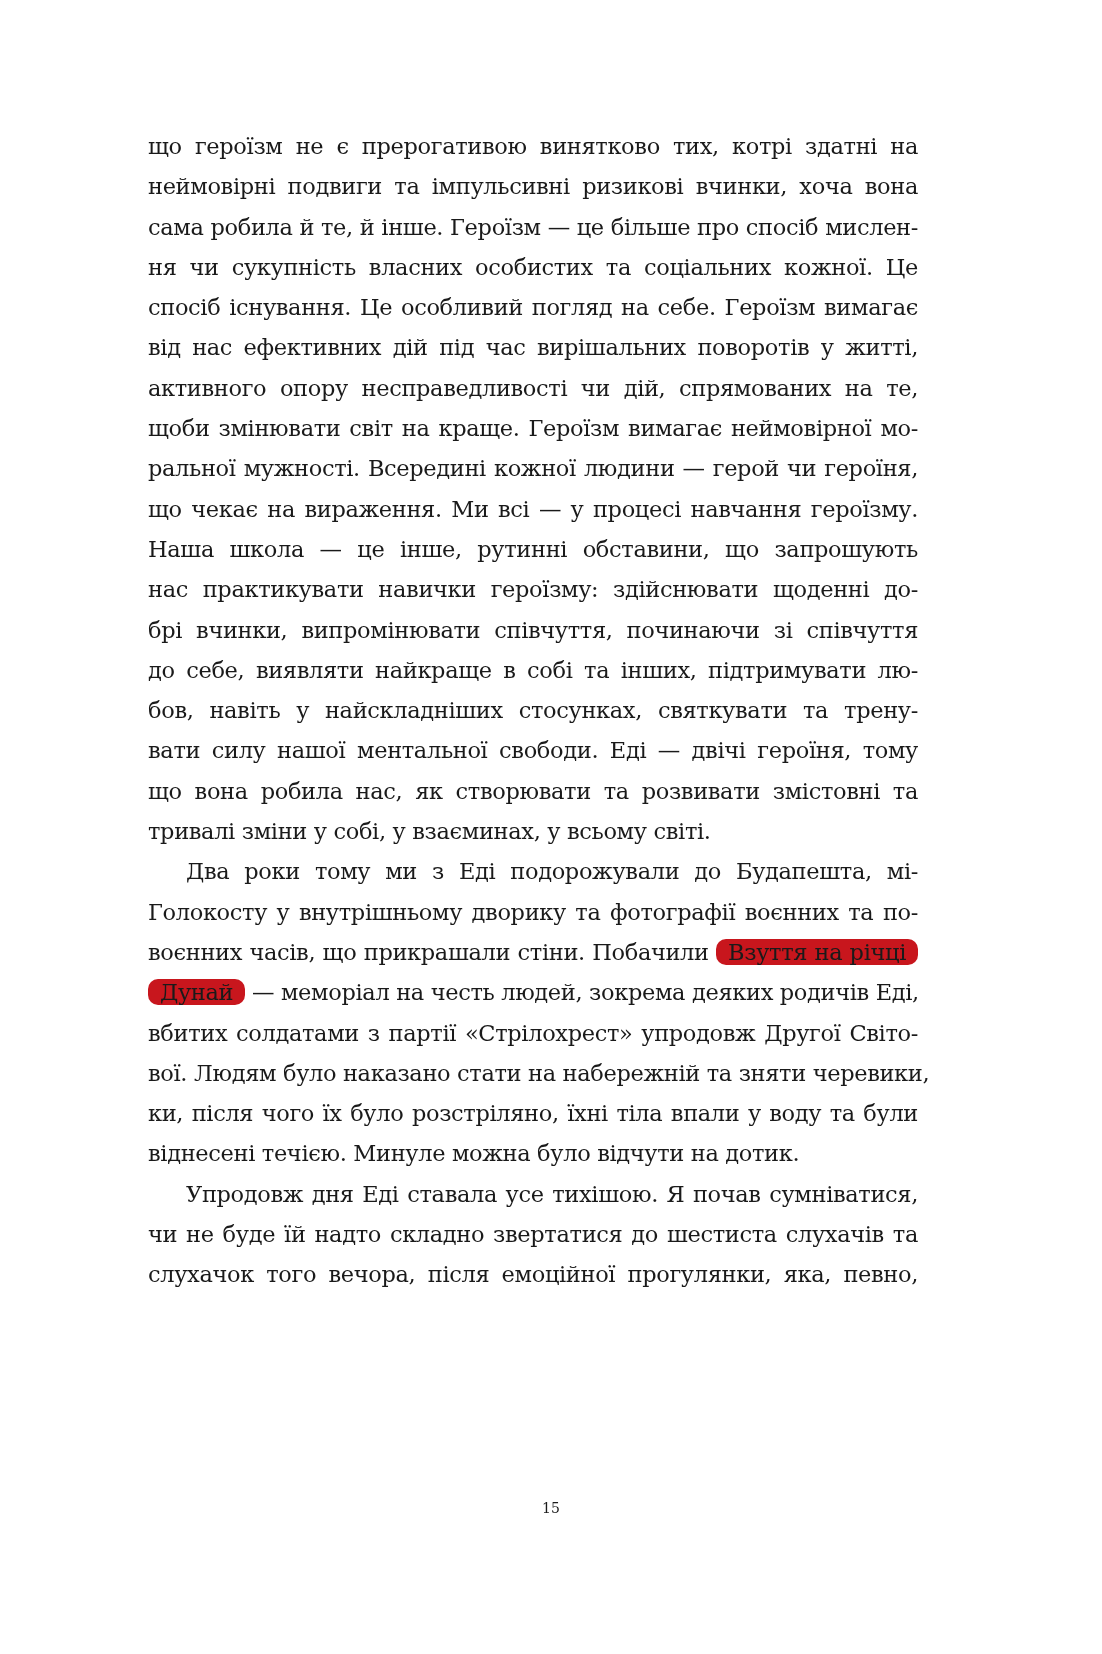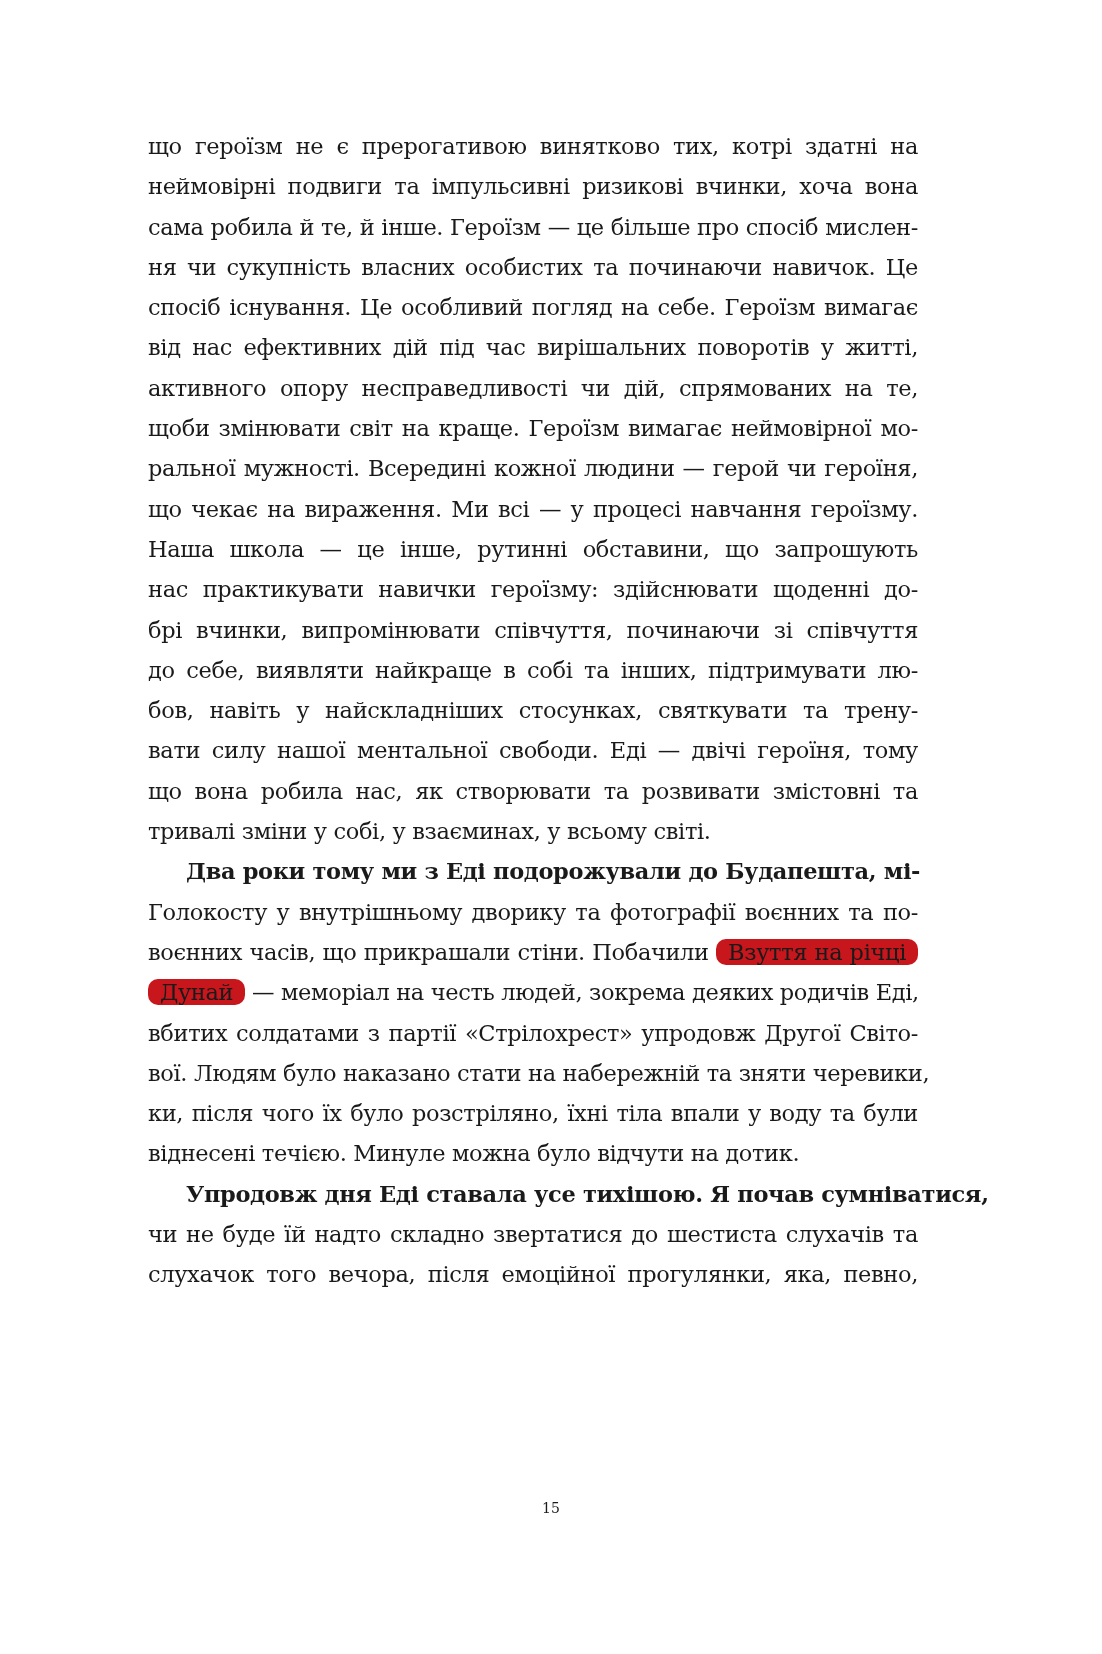--- a/index.html
+++ b/index.html
@@ -10,21 +10,21 @@
       font-size: 22.5px;
       line-height: 40.3px;
       height: 40.3px;
       color: #1a1a1a;
       white-space: nowrap;
       text-align: justify;
       text-align-last: justify;
       letter-spacing: -0.35px;
     }
     .line.last { text-align-last: left; }
-    .line.indent { padding-left: 38px; font-weight: bold; }
+    .line.indent { padding-left: 38px; }
     .hl {
       background: #c8161d;
       border-radius: 10px;
       padding: 0 12px;
       color: #1a1a1a;
     }
     .pagenum {
       position: absolute;
       left: 0; width: 1102px;
       top: 1500px;
@@ -34,21 +34,21 @@
       color: #1a1a1a;
     }
   </style>
 </head>
 <body>
 
 <div class="page">
   <div class="line">що героїзм не є прерогативою винятково тих, котрі здатні на</div>
   <div class="line">неймовірні подвиги та імпульсивні ризикові вчинки, хоча вона</div>
   <div class="line">сама робила й те, й інше. Героїзм — це більше про спосіб мислен-</div>
-  <div class="line">ня чи сукупність власних особистих та починаючи навичок. Це</div>
+  <div class="line">ня чи сукупність власних особистих та соціальних кожної. Це</div>
   <div class="line">спосіб існування. Це особливий погляд на себе. Героїзм вимагає</div>
   <div class="line">від нас ефективних дій під час вирішальних поворотів у житті,</div>
   <div class="line">активного опору несправедливості чи дій, спрямованих на те,</div>
   <div class="line">щоби змінювати світ на краще. Героїзм вимагає неймовірної мо-</div>
   <div class="line">ральної мужності. Всередині кожної людини — герой чи героїня,</div>
   <div class="line">що чекає на вираження. Ми всі — у процесі навчання героїзму.</div>
   <div class="line">Наша школа — це інше, рутинні обставини, що запрошують</div>
   <div class="line">нас практикувати навички героїзму: здійснювати щоденні до-</div>
   <div class="line">брі вчинки, випромінювати співчуття, починаючи зі співчуття</div>
   <div class="line">до себе, виявляти найкраще в собі та інших, підтримувати лю-</div>

